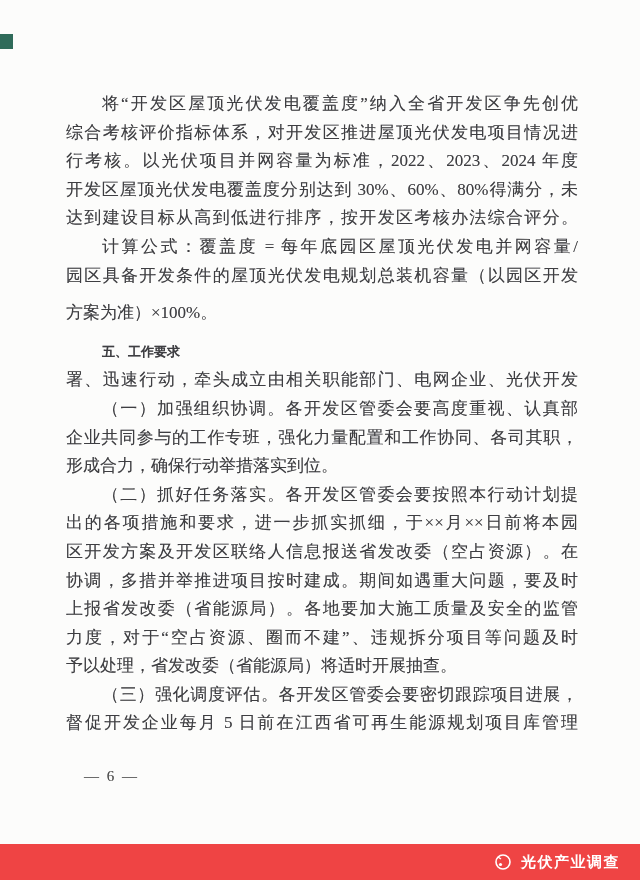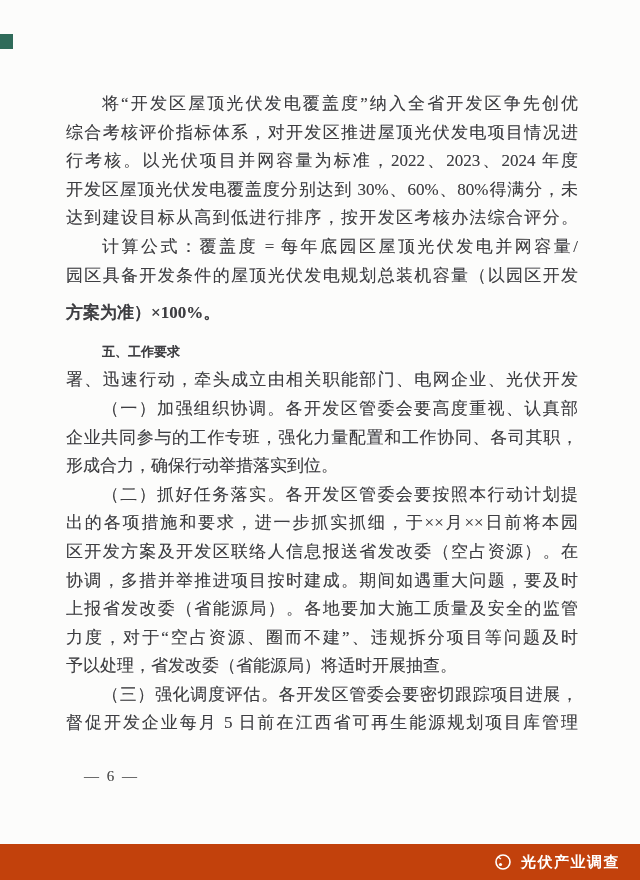--- a/index.html
+++ b/index.html
@@ -27,21 +27,21 @@
     white-space:nowrap;overflow:visible;
   }
   .j{ 
     white-space:normal;
     text-align:justify;
     text-align-last:justify;
     text-justify:inter-character;
   }
   .ind{text-indent:36px;}
   .hd{font-weight:bold;font-size:13px;}
-  .gap-sm{margin-top:9px;font-weight:bold;}
+  .gap-sm{margin-top:9px;}
   .gap-hd{margin-top:10px;}
   .page-number{
     position:absolute;left:84px;top:768px;
     font-size:15px;letter-spacing:2px;color:#4a4a4a;
     text-shadow:0 0 .4px rgba(40,40,40,.3);
   }
   
   .edge-shadow{
     position:absolute;right:4px;top:696px;width:2px;height:150px;
     background:#d8d8d6;border-radius:1px;
@@ -110,21 +110,21 @@
       <div class="ln j ind">（三）强化调度评估。各开发区管委会要密切跟踪项目进展，</div>
       <div class="ln j">督促开发企业每月 5 日前在江西省可再生能源规划项目库管理</div>
     </div>
 
   </div>
 
   <div class="page-number">— 6 —</div>
 
   <div class="edge-shadow"></div>
 
-  <div class="footer" style="background: #c2410c;">
+  <div class="footer" style="background: #ef4444;">
     <div class="footer-inner">
       <span class="f-icon">
         <svg width="20" height="20" viewBox="0 0 20 20">
           <circle cx="10" cy="10" r="7" fill="none" stroke="#ffffff" stroke-width="1.6"></circle>
           <circle cx="7.5" cy="12.5" r="1.6" fill="#ffffff"></circle>
           <path d="M5 5 L8 7" stroke="#ffffff" stroke-width="1.4" fill="none"></path>
         </svg>
       </span>
       <span class="f-label">光伏产业调查</span>
     </div>

